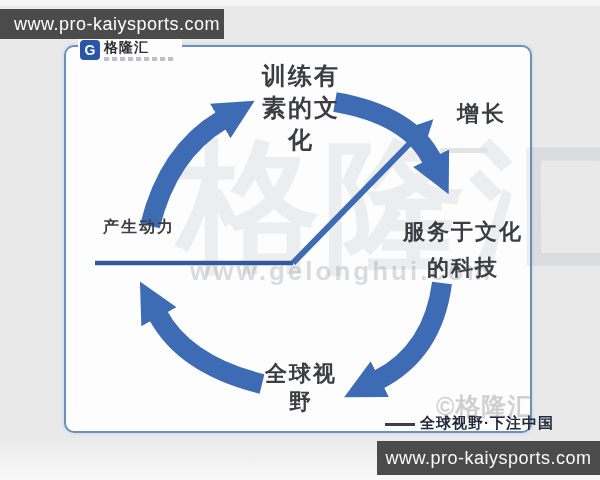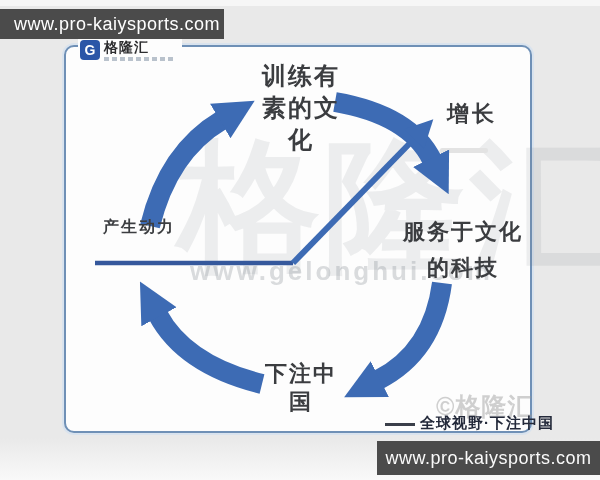--- a/index.html
+++ b/index.html
@@ -29,21 +29,21 @@
 
   svg.arrows{position:absolute;left:0;top:0;z-index:3;}
 
   
   .lbl{position:absolute;z-index:4;color:#3b3d40;text-align:center;
     font-weight:700;word-break:break-all;}
   .lbl-top{left:259px;top:60px;width:84px;font-size:24px;line-height:32px;letter-spacing:2px;}
   .lbl-left{left:97px;top:212px;width:84px;font-size:16px;line-height:30px;letter-spacing:2px;}
   .lbl-right{left:400px;top:214px;width:126px;font-size:22px;line-height:36px;letter-spacing:2px;}
   .lbl-bottom{left:262px;top:360px;width:78px;font-size:22px;line-height:28px;letter-spacing:2px;}
-  .lbl-growth{left:437px;top:99px;width:70px;font-size:22px;letter-spacing:3px;text-align:center;}
+  .lbl-growth{left:437px;top:99px;width:70px;font-size:22px;letter-spacing:3px;text-align:right;}
   .growth-underline{position:absolute;left:440px;top:148px;width:48px;height:5px;
     background:#e3e3e3;border-radius:2px;z-index:2;}
 
   
   .logo{position:absolute;left:78px;top:38px;z-index:5;background:#fdfdfd;
     padding:2px 6px 2px 2px;display:flex;align-items:flex-start;gap:4px;}
   .logo-square{width:20px;height:20px;background:#2b56a7;border-radius:4px;
     color:#fff;font-weight:bold;font-size:14px;line-height:20px;text-align:center;}
   .logo-texts{display:flex;flex-direction:column;}
   .logo-brand{font-size:14px;font-weight:bold;color:#2c2c2e;letter-spacing:1px;line-height:15px;}
@@ -94,21 +94,21 @@
   <path d="M 442 283 Q 433 352 378 380" fill="none" stroke="#3d6bb4" stroke-width="20" marker-end="url(#headBig)"></path>
 
   <path d="M 262 384 Q 185 365 158 315" fill="none" stroke="#3d6bb4" stroke-width="20" marker-end="url(#headBig)"></path>
 
   <path d="M 95 263 L 293 263" fill="none" stroke="#35589c" stroke-width="4.5"></path>
   <path d="M 293 263 L 415 138" fill="none" stroke="#3d6bb4" stroke-width="6" marker-end="url(#headSmall)"></path>
 </svg>
 
 <div class="lbl lbl-top">训练有素的文化</div>
 <div class="lbl lbl-right">服务于文化的科技</div>
-<div class="lbl lbl-bottom">下注中国</div>
+<div class="lbl lbl-bottom">全球视野</div>
 <div class="lbl lbl-left">产生动力</div>
 <div class="lbl lbl-growth">增长</div>
 
 <div class="logo">
   <div class="logo-square">G</div>
   <div class="logo-texts">
     <div class="logo-brand">格隆汇</div>
     <div class="logo-tagline-bars"></div>
   </div>
 </div>

